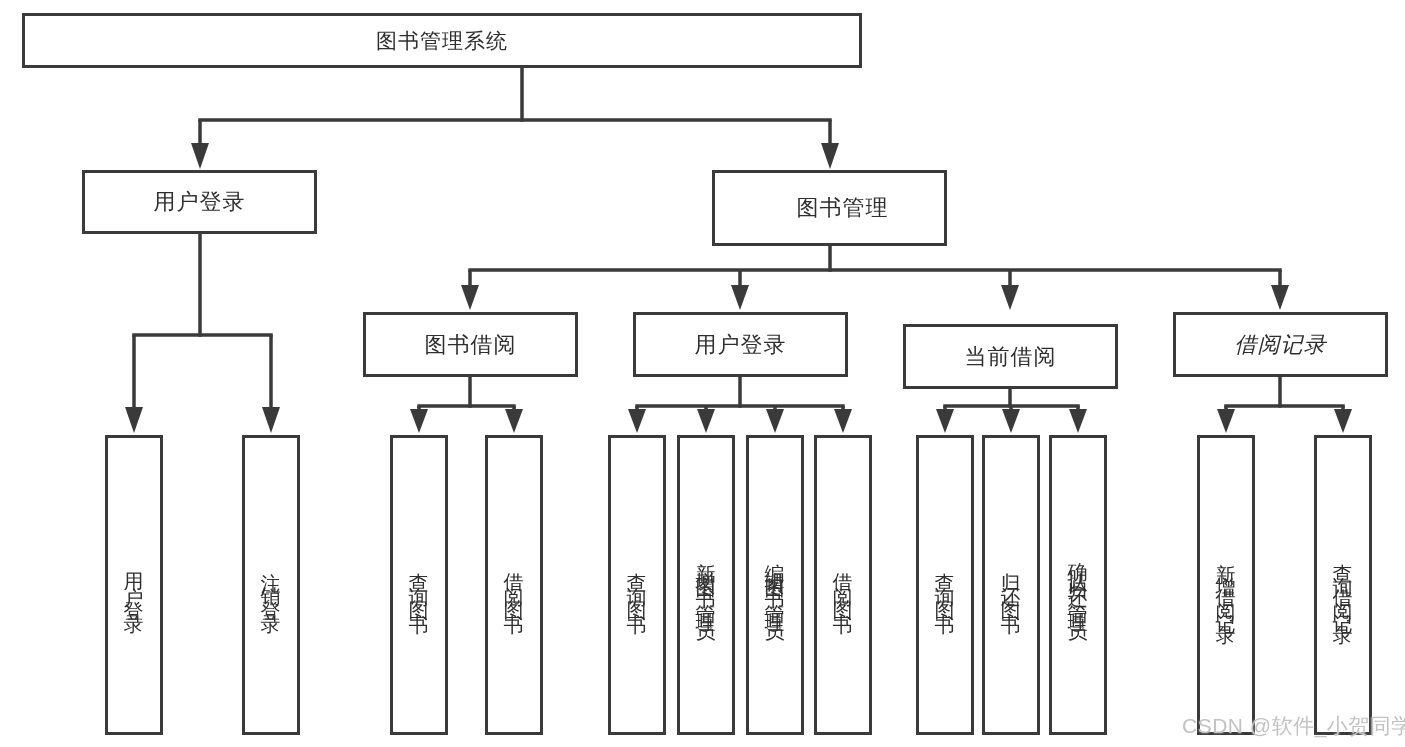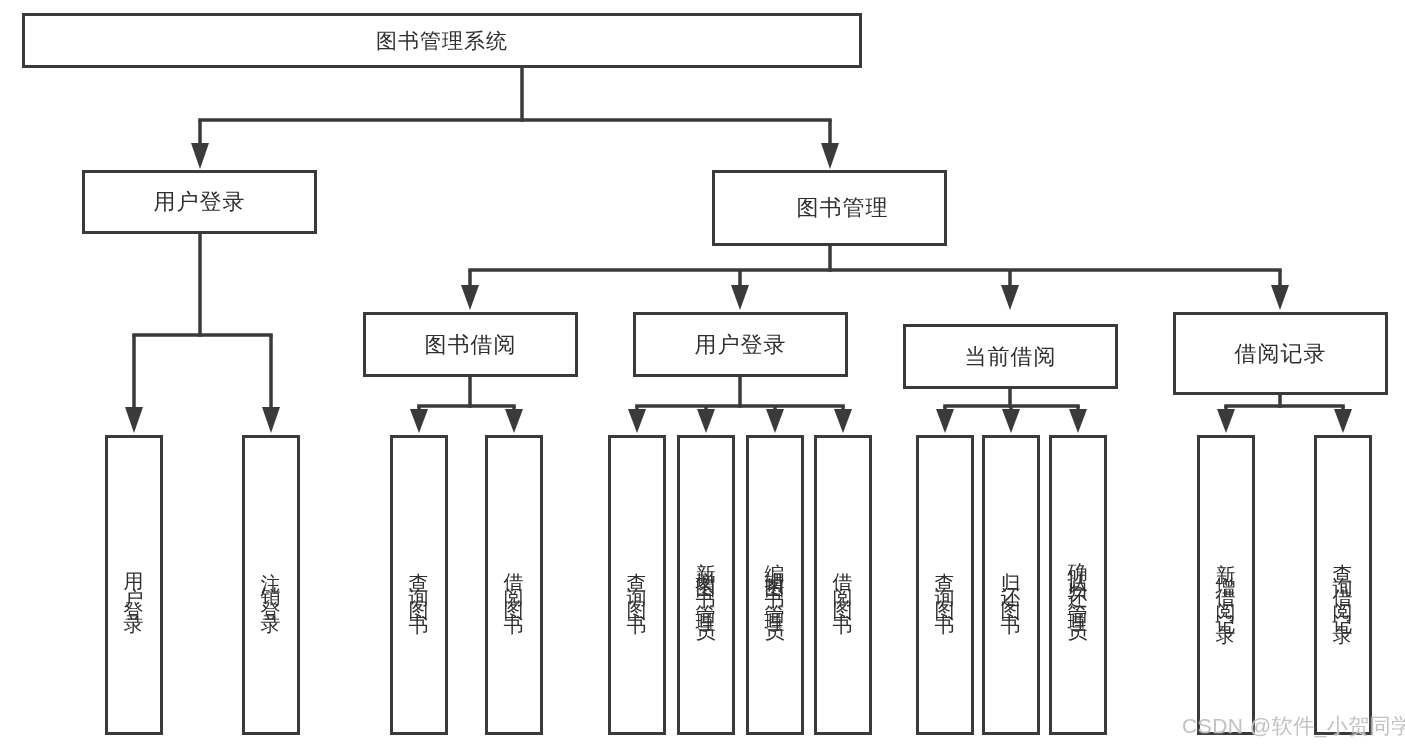--- a/index.html
+++ b/index.html
@@ -33,21 +33,21 @@
   .v4{letter-spacing:0.70em;}
   .v6{letter-spacing:0.62em;}
   .v9{letter-spacing:0.42em;}
   
   #n-root   {left:22px;  top:13px;  width:840px;height:55px;font-size:21px;}
   #n-ulogin {left:82px;  top:170px; width:235px; height:64px;}
   #n-bmgmt  {left:712px; top:170px; width:235px; height:76px;padding-left:26px;}
   #n-newrec {left:363px; top:312px; width:215px; height:65px;}
   #n-borrow {left:633px; top:312px; width:215px; height:65px;}
   #n-current{left:903px; top:324px; width:215px; height:65px;}
-  #n-records{left:1173px;top:312px; width:215px; height:83px;}
+  #n-records{left:1173px;top:312px; width:215px; height:65px;font-style:italic;}
   .leaf{top:435px;width:58px;height:300px;}
   #l-login    {left:105px;}
   #l-logout   {left:242px;}
   #l-nr-query {left:390px;}
   #l-nr-borrow{left:485px;}
   #l-bb-query {left:608px;}
   #l-bb-add   {left:677px;}
   #l-bb-edit  {left:746px;}
   #l-bb-borrow{left:814px;}
   #l-cb-query {left:916px;}

